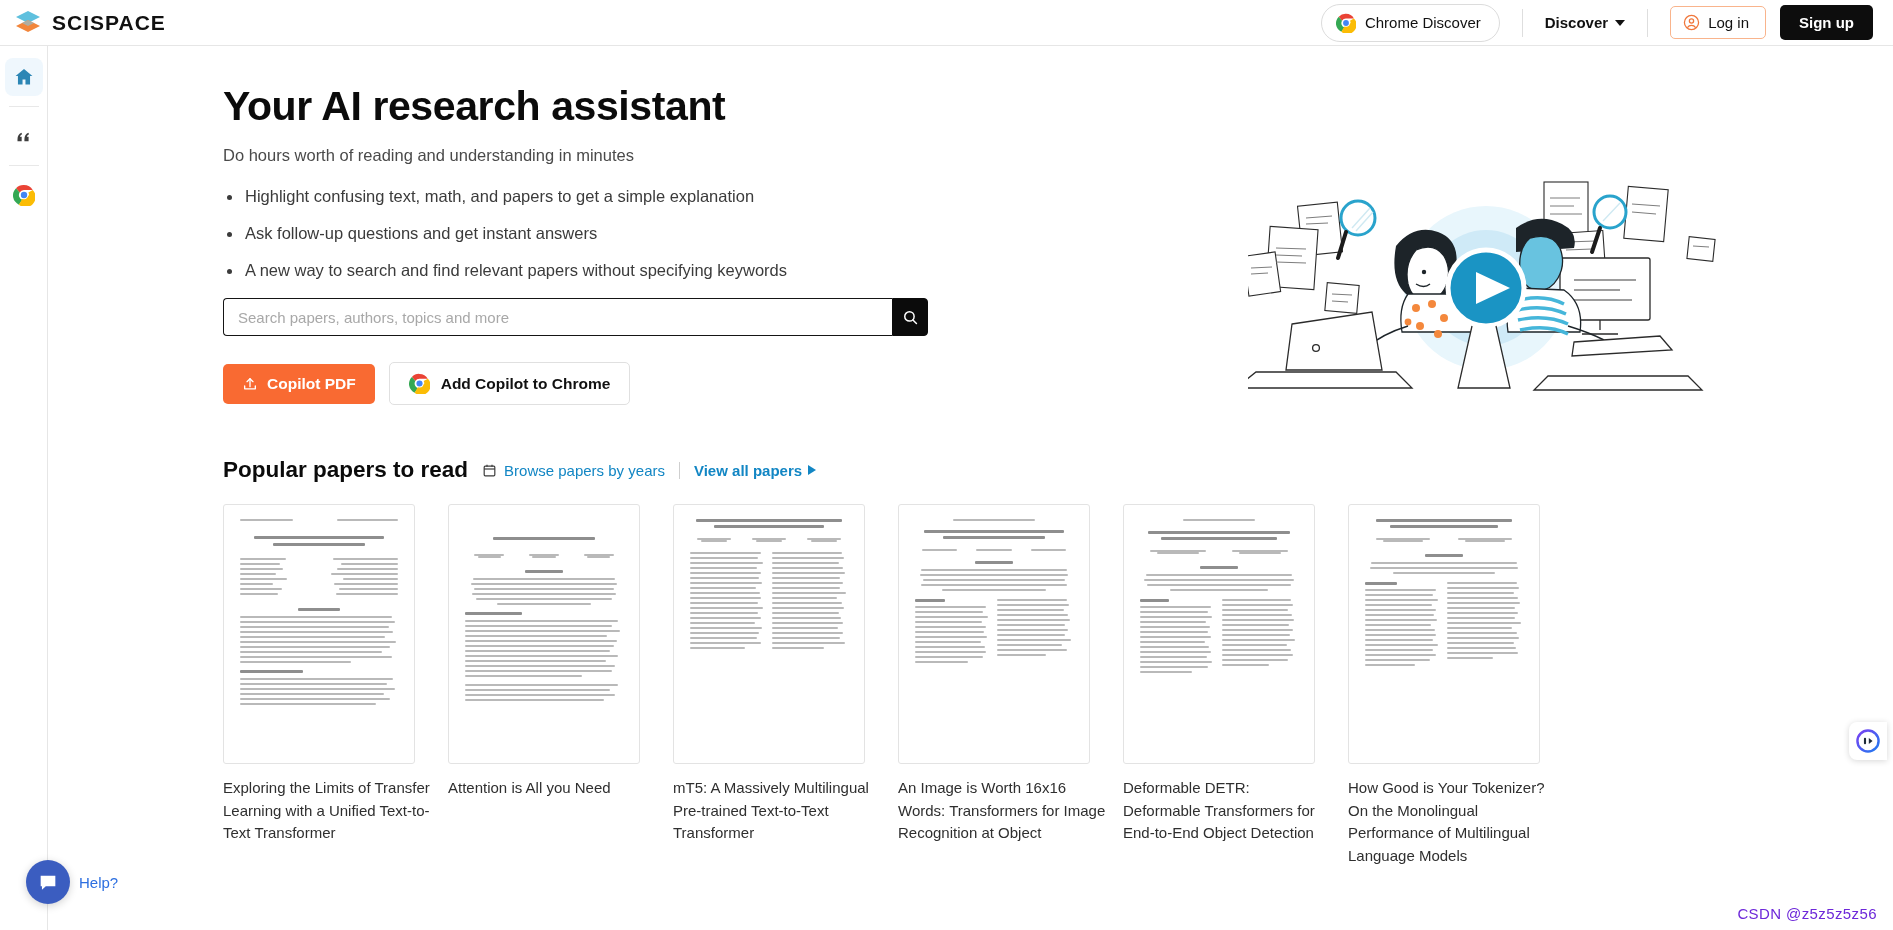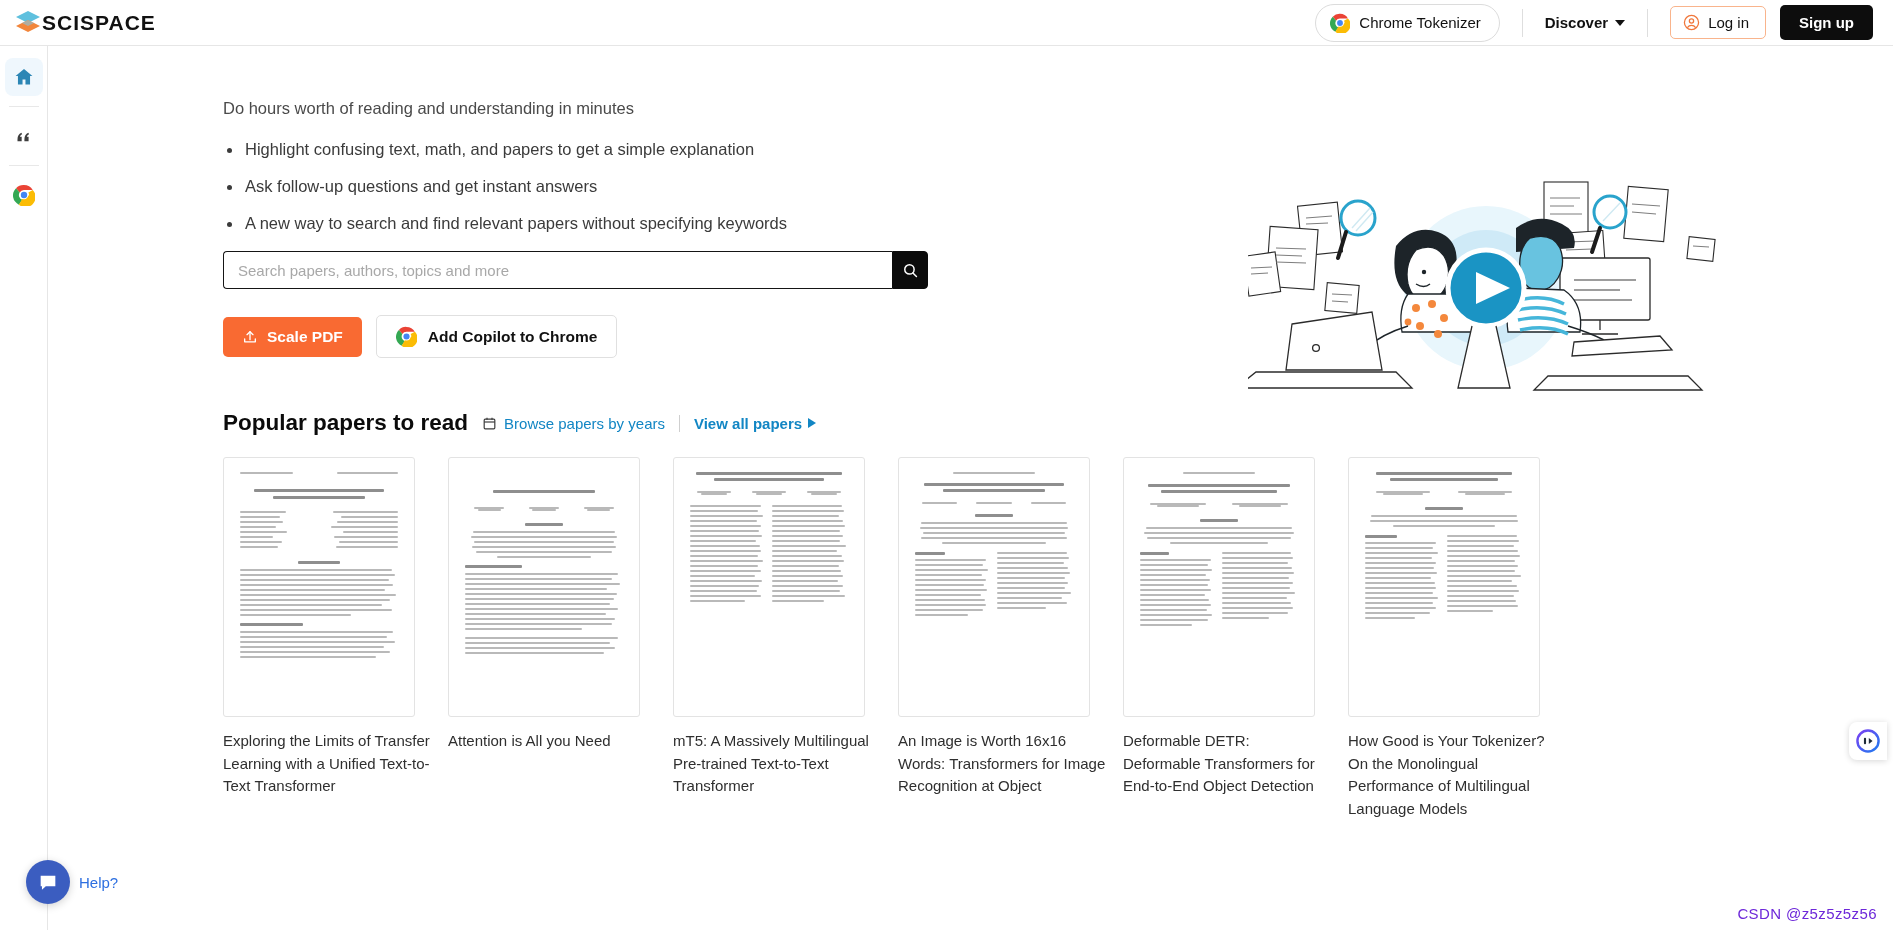--- a/index.html
+++ b/index.html
@@ -20,20 +20,21 @@
     height: 46px;
     background: #ffffff;
     border-bottom: 1px solid #e6e6e6;
     display: flex;
     align-items: center;
     z-index: 30;
   }
   .brand {
     display: flex;
     align-items: center;
+    gap: 10px;
     margin-left: 14px;
   }
   .brand-logo { width: 28px; height: 28px; display: block; }
   .brand-name {
     font-size: 21px;
     font-weight: bold;
     letter-spacing: 1.0px;
     color: #111111;
   }
   .header-right {
@@ -388,21 +389,21 @@
   <div class="header-right">
     <button class="chrome-ext-btn">
       <svg width="20" height="20" viewBox="0 0 48 48">
         <circle cx="24" cy="24" r="22" fill="#fff"></circle>
         <path d="M24 2a22 22 0 0 1 19.05 11H24a11 11 0 0 0-9.53 5.5L6.6 9.2A21.94 21.94 0 0 1 24 2z" fill="#ea4335"></path>
         <path d="M6.6 9.2l7.87 9.3A11 11 0 0 0 20.3 34.6L12.9 45A22 22 0 0 1 6.6 9.2z" fill="#34a853"></path>
         <path d="M43.05 13A22 22 0 0 1 12.9 45l9.6-16.6A11 11 0 0 0 35 24a10.9 10.9 0 0 0-1.5-5.5z" fill="#fbbc05"></path>
         <circle cx="24" cy="24" r="9.2" fill="#fff"></circle>
         <circle cx="24" cy="24" r="7" fill="#4285f4"></circle>
       </svg>
-      <span>Chrome Tokenizer</span>
+      <span>Chrome Discover</span>
     </button>
 
     <div class="hdr-divider"></div>
 
     <button class="discover-btn">
       <span>Discover</span>
       <i class="caret-down"></i>
     </button>
 
     <div class="hdr-divider"></div>
@@ -441,20 +442,21 @@
       <path d="M43.05 13A22 22 0 0 1 12.9 45l9.6-16.6A11 11 0 0 0 35 24a10.9 10.9 0 0 0-1.5-5.5z" fill="#fbbc05"></path>
       <circle cx="24" cy="24" r="9.2" fill="#fff"></circle>
       <circle cx="24" cy="24" r="7" fill="#4285f4"></circle>
     </svg>
   </div>
 </div>
 
 <div class="main">
 
   <div class="hero">
+    <h1 class="hero-title">Your AI research assistant</h1>
     <p class="hero-sub">Do hours worth of reading and understanding in minutes</p>
 
     <ul class="hero-list">
       <li>Highlight confusing text, math, and papers to get a simple explanation</li>
       <li>Ask follow-up questions and get instant answers</li>
       <li>A new way to search and find relevant papers without specifying keywords</li>
     </ul>
 
     <div class="search-row">
       <input class="search-box" type="text" placeholder="Search papers, authors, topics and more" style="">
@@ -466,21 +468,21 @@
       </button>
     </div>
 
     <div class="action-row">
       <button class="upload-btn">
         <svg width="16" height="16" viewBox="0 0 24 24" fill="none" stroke="#ffffff" stroke-width="2" stroke-linecap="round" stroke-linejoin="round">
           <path d="M12 16V4"></path>
             <path d="M7.5 8.5L12 4l4.5 4.5"></path>
           <path d="M4 15v4.2h16V15"></path>
         </svg>
-        <span>Scale PDF</span>
+        <span>Copilot PDF</span>
       </button>
 
       <button class="copilot-btn">
         <svg width="21" height="21" viewBox="0 0 48 48">
           <circle cx="24" cy="24" r="22" fill="#fff"></circle>
           <path d="M24 2a22 22 0 0 1 19.05 11H24a11 11 0 0 0-9.53 5.5L6.6 9.2A21.94 21.94 0 0 1 24 2z" fill="#ea4335"></path>
           <path d="M6.6 9.2l7.87 9.3A11 11 0 0 0 20.3 34.6L12.9 45A22 22 0 0 1 6.6 9.2z" fill="#34a853"></path>
           <path d="M43.05 13A22 22 0 0 1 12.9 45l9.6-16.6A11 11 0 0 0 35 24a10.9 10.9 0 0 0-1.5-5.5z" fill="#fbbc05"></path>
           <circle cx="24" cy="24" r="9.2" fill="#fff"></circle>
           <circle cx="24" cy="24" r="7" fill="#4285f4"></circle>

